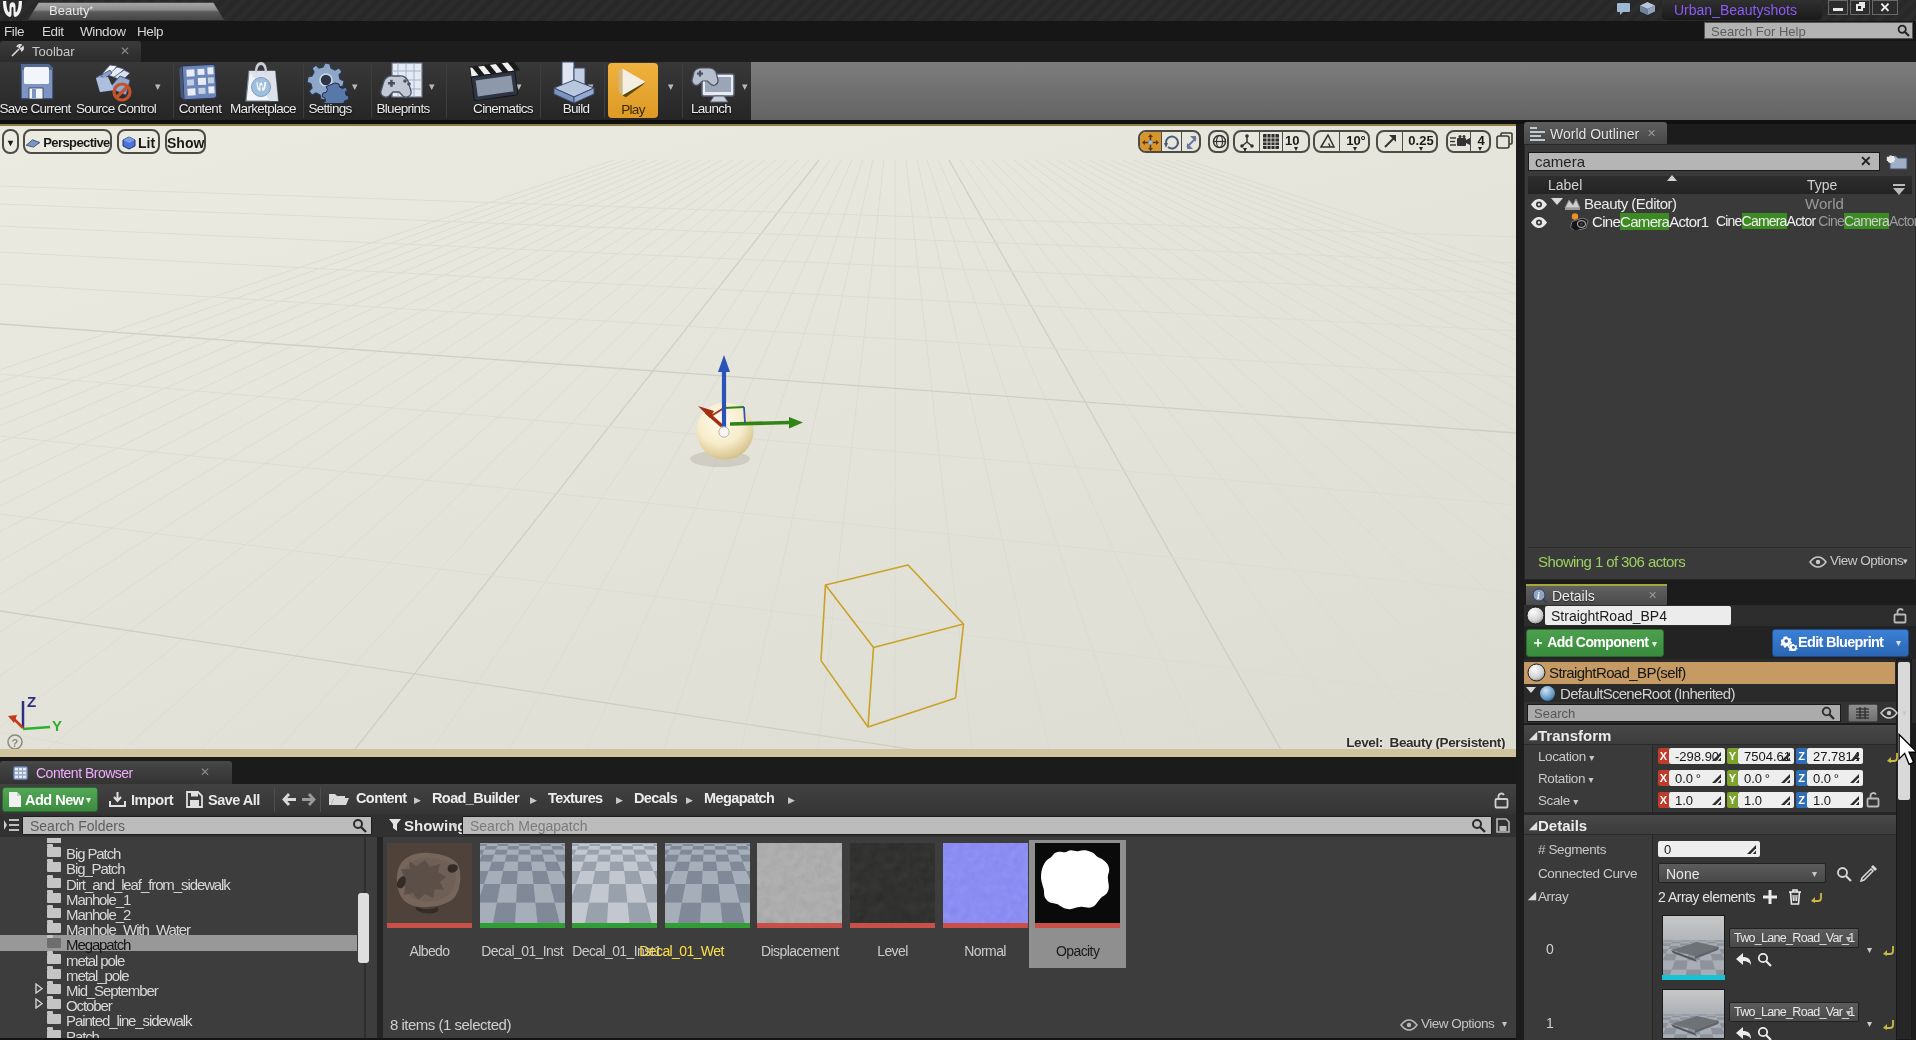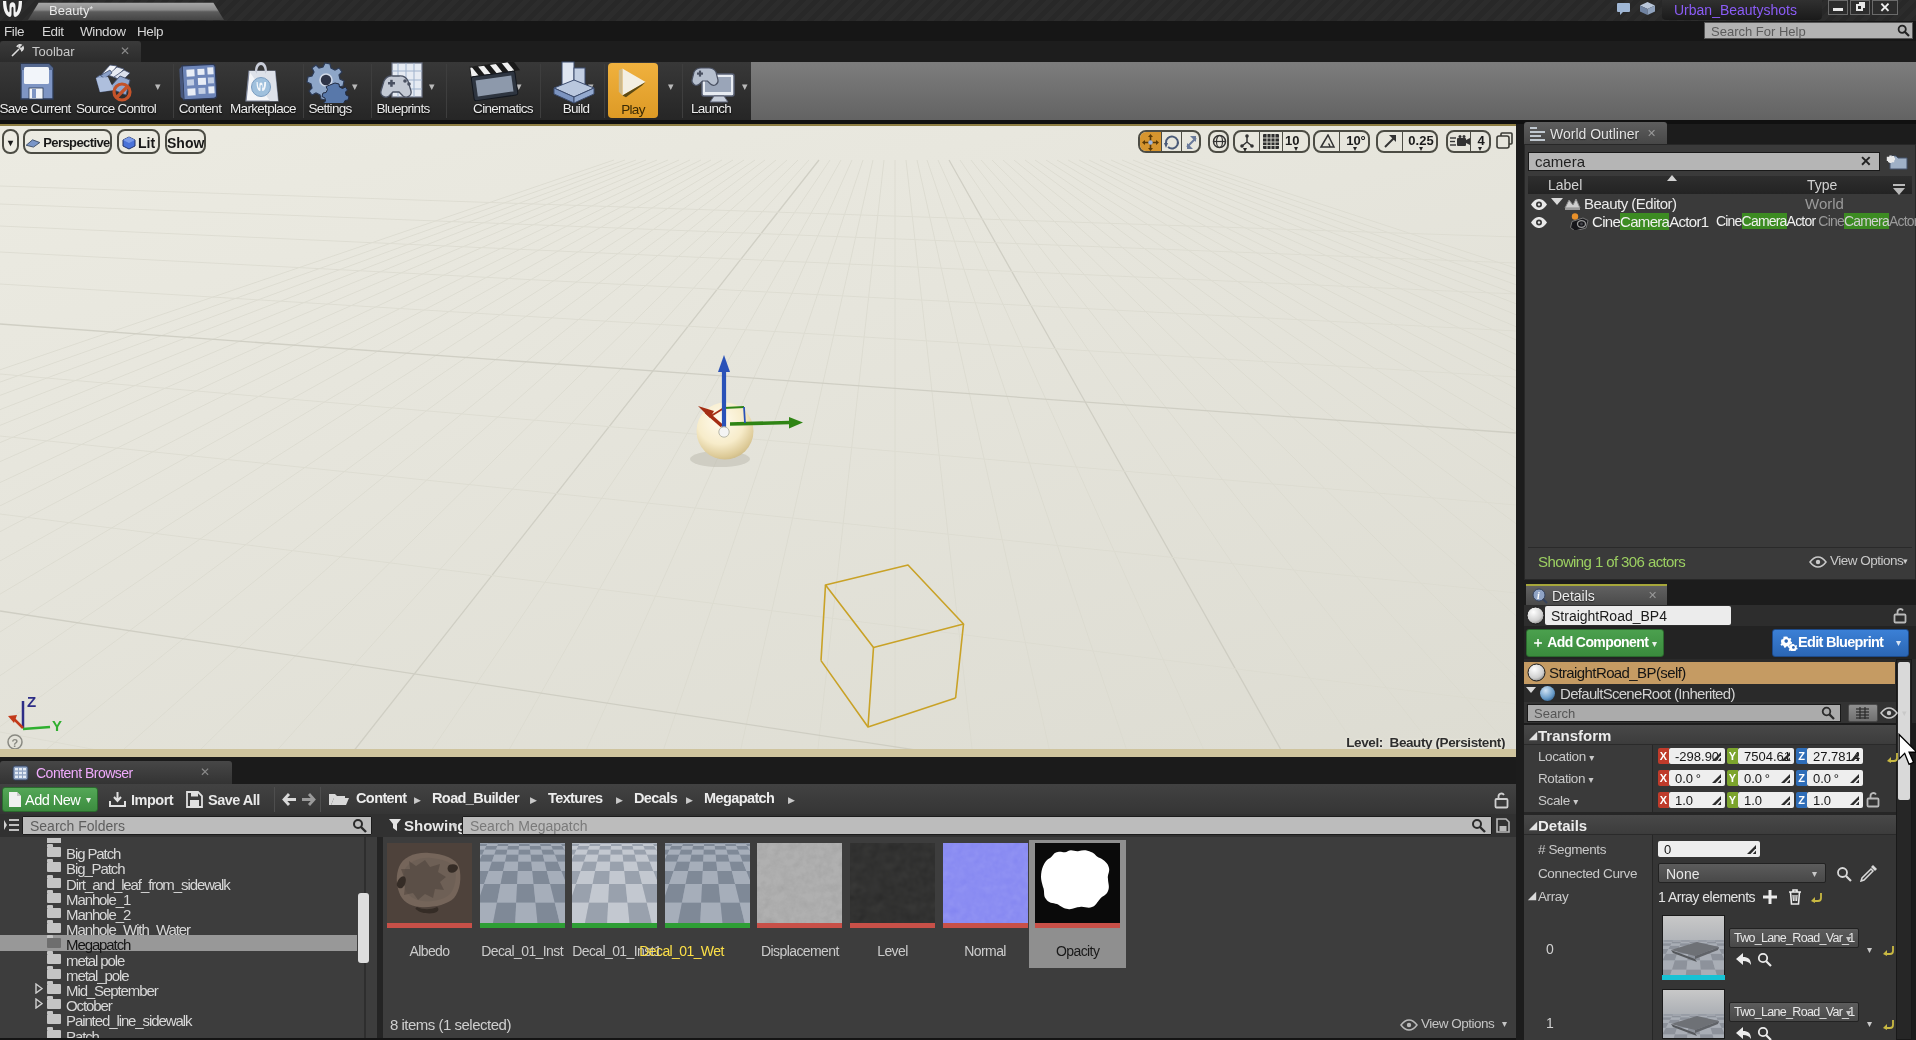--- a/index.html
+++ b/index.html
@@ -464,21 +464,21 @@
   </svg>
   <div class="abs" style="left:36px;top:8px;font-size:14px;letter-spacing:-0.5px;color:#f0abfc;">Content Browser</div>
   <div class="abs" style="left:200px;top:8px;font-size:12px;color:#8a8a8a;">✕</div>
 
   <div class="abs" style="left:0;top:27px;width:1516px;height:30px;background:linear-gradient(#424242,#353535);"></div>
   <div class="abs" style="left:2px;top:30px;width:96px;height:25px;border-radius:3px;background:linear-gradient(#54a757,#3c8c3f);border:1px solid #2a6a2d;"></div>
   <svg class="abs" style="left:8px;top:34px" width="14" height="17" viewBox="0 0 14 17">
     <path d="M1 1h8l4 4v11H1z" fill="#f0f0f0"></path>
         <path d="M9 1l4 4H9z" fill="#c9c9c9"></path>
   </svg>
-  <div class="abs" style="left:25px;top:35px;font-size:14.5px;letter-spacing:-0.5px;font-weight:normal;color:#fff;">Add New</div>
+  <div class="abs" style="left:25px;top:35px;font-size:14.5px;letter-spacing:-0.5px;font-weight:bold;color:#fff;">Add New</div>
   <div class="abs" style="left:86px;top:37px;font-size:10px;color:#e8f0e8;">▾</div>
   <svg class="abs" style="left:109px;top:34px" width="17" height="17" viewBox="0 0 17 17">
     <path d="M8.5 1v8M5 6l3.5 4L12 6" fill="none" stroke="#e0e0e0" stroke-width="2"></path>
     <path d="M1 10v5h15v-5" fill="none" stroke="#e0e0e0" stroke-width="2"></path>
   </svg>
   <div class="abs" style="left:131px;top:35px;font-size:14.5px;letter-spacing:-0.5px;font-weight:bold;color:#e8e8e8;">Import</div>
   <svg class="abs" style="left:186px;top:34px" width="17" height="17" viewBox="0 0 17 17">
     <path d="M1 1h11l4 4v11H1z" fill="none" stroke="#e0e0e0" stroke-width="1.8"></path>
     <rect x="4" y="9" width="9" height="6" fill="#e0e0e0"></rect>
         <rect x="5" y="1.5" width="7" height="4" fill="#e0e0e0"></rect>
@@ -1146,21 +1146,21 @@
         <line x1="10" y1="10" x2="15" y2="15" stroke="#d9d9d9" stroke-width="2.2"></line>
       </svg>
   <svg class="abs" style="left:336px;top:282px" width="17" height="17" viewBox="0 0 17 17">
         <path d="M1 16l3-1 9-9-2-2-9 9z" fill="none" stroke="#d9d9d9" stroke-width="1.5"></path>
         <path d="M11 2l2-2 4 4-2 2z" fill="#d9d9d9"></path>
       </svg>
   <svg class="abs" style="left:3px;top:308px" width="10" height="10" viewBox="0 0 12 12">
         <path d="M11 1v10H1z" fill="#d9d9d9"></path>
       </svg>
   <div class="abs dlbl" style="left:14px;top:306px;">Array</div>
-  <div class="abs" style="left:134px;top:306px;font-size:14px;letter-spacing:-0.5px;color:#e4e4e4;">1 Array elements</div>
+  <div class="abs" style="left:134px;top:306px;font-size:14px;letter-spacing:-0.5px;color:#e4e4e4;">2 Array elements</div>
   <svg class="abs" style="left:238px;top:306px" width="16" height="16" viewBox="0 0 16 16">
         <path d="M6.5 1h3v5.5H15v3H9.5V15h-3V9.5H1v-3h5.5z" fill="#ececec"></path>
       </svg>
   <svg class="abs" style="left:264px;top:306px" width="14" height="16" viewBox="0 0 14 16">
         <path d="M1 3h12M5 3V1h4v2M2.5 3l1 12h7l1-12" fill="none" stroke="#ececec" stroke-width="1.6"></path>
         <g stroke="#ececec" stroke-width="1.2">
           <line x1="5" y1="6" x2="5.4" y2="12"></line>
           <line x1="7" y1="6" x2="7" y2="12"></line>
           <line x1="9" y1="6" x2="8.6" y2="12"></line>
         </g>

